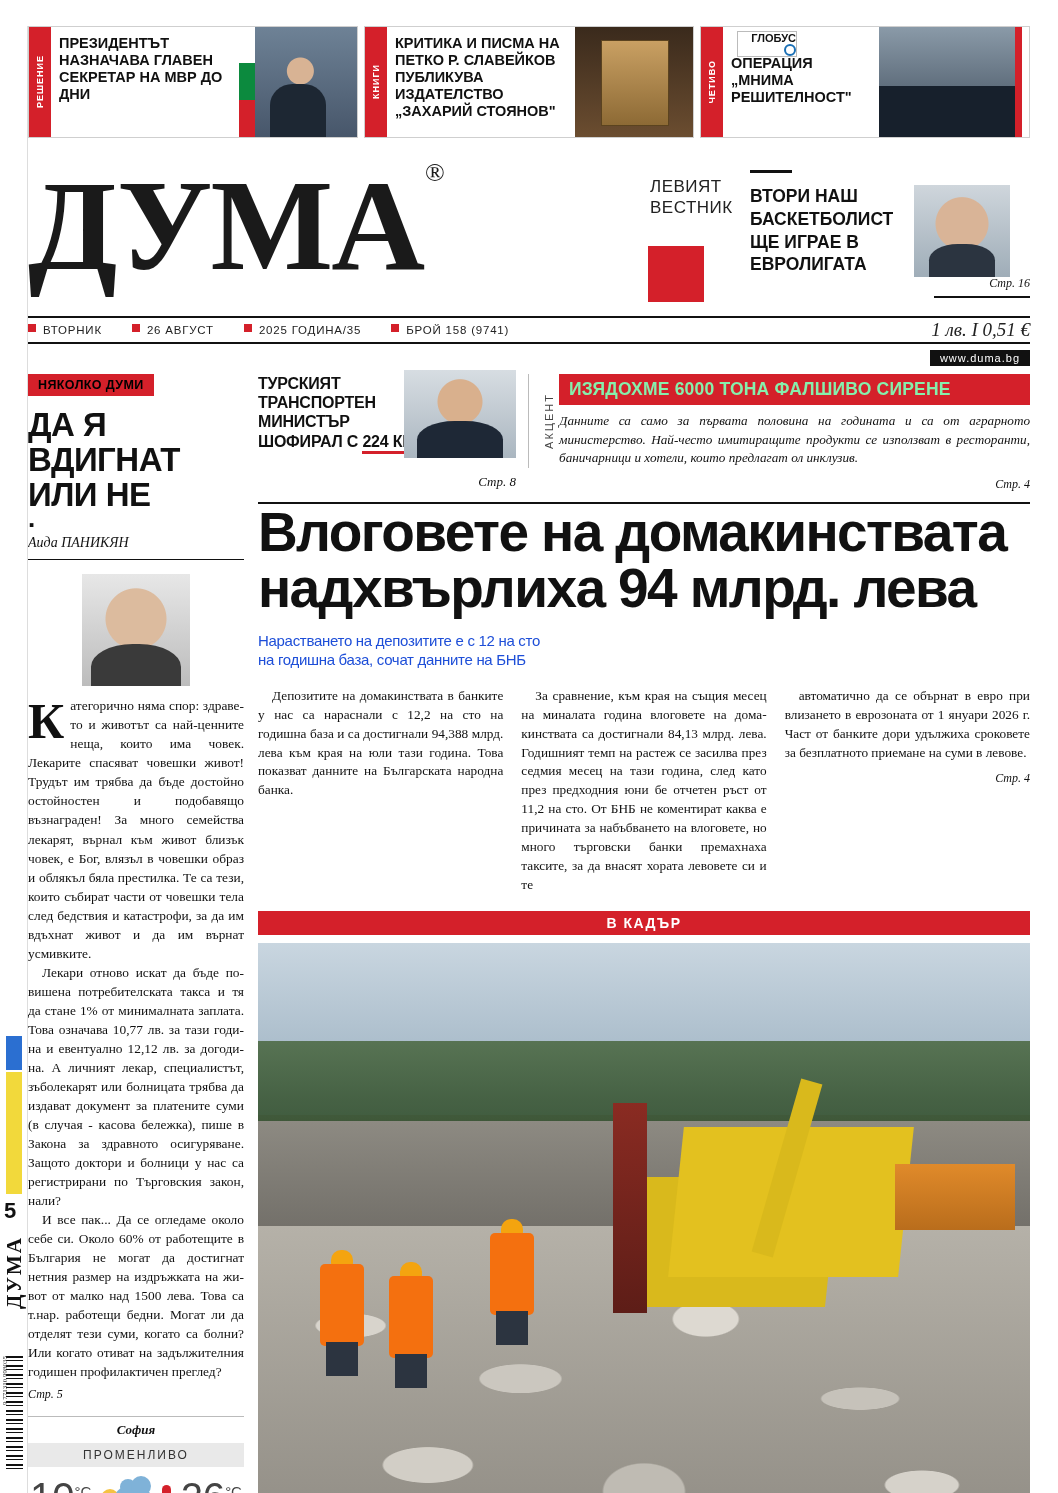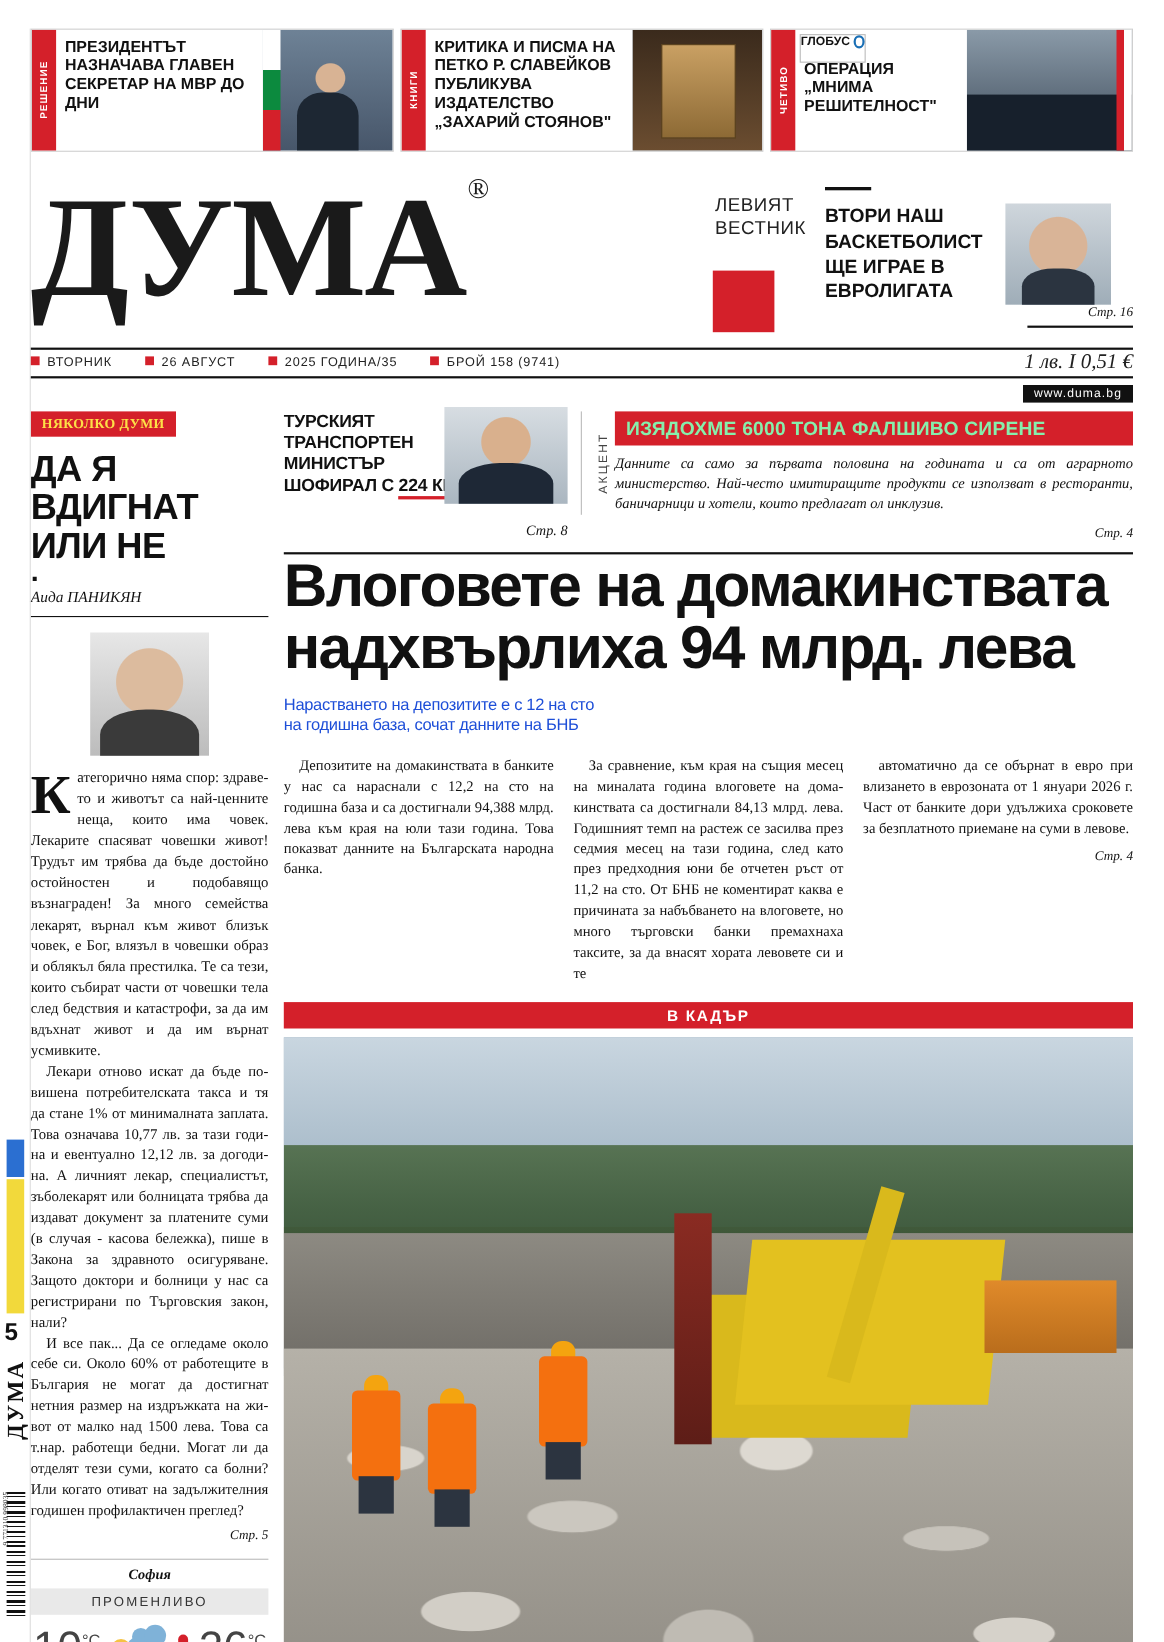--- a/index.html
+++ b/index.html
@@ -90,25 +90,26 @@
     border:1px solid #5b431f;
   }
   .ph-meeting {
     background: linear-gradient(#8a9aa8, #3d4a59);
   }
   .ph-meeting:after{
     content:""; position:absolute; left:0; bottom:0; width:100%; height:46%;
     background:#17202c;
   }
   .globus-badge{
-    position:absolute; left:4px; top:4px; width:60px; height:26px;
+    position:absolute; left:14px; top:4px; width:60px; height:26px;
     background:#fff; border:1px solid #bbb;
     font-family:"Liberation Sans",sans-serif; font-size:11px; font-weight:bold;
-    display:flex; align-items:flex-start; justify-content:center; color:#111;
+    display:flex; align-items:flex-end; justify-content:center; color:#111;
     z-index:3;
+    flex-direction:column;
   }
   .globus-badge .dot{ width:12px;height:12px;border-radius:50%;
     border:2px solid #1a6fb5; margin-left:3px;}
   .flag-strip{
     position:absolute; left:0; top:0; bottom:0; width:16px; z-index:2;
     background:linear-gradient(#fff 33%, #0c8a3e 33% 66%, #d4202a 66%);
   }
   .flag-strip-r{
     position:absolute; right:0; top:0; bottom:0; width:14px; z-index:2;
     background:linear-gradient(90deg,#d4202a 50%, #fff 50%);
@@ -229,22 +230,22 @@
   .body-grid {
     display: flex;
     margin-top: 30px;
     gap: 14px;
   }
   .col-left { width: 216px; }
   .col-main { flex: 1; }
 
   
   .nkd-tag {
-    display:inline-block; background:#d4202a; color:#fde047;
-    font-family:Liberation Serif, serif; font-weight:bold;
+    display:inline-block; background:#d4202a; color:#000000;
+    font-family:Liberation Sans, sans-serif; font-weight:bold;
     font-size:12.5px; padding: 4px 10px; letter-spacing:.4px;
   }
   .op-title {
     font-family:"Liberation Sans",sans-serif;
     font-weight:bold; font-size:33px; line-height:1.06;
     margin: 12px 0 4px; letter-spacing:-.5px;
   }
   .op-dot { font-size: 26px; line-height:.4; }
   .op-author {
     font-style: italic; font-size:14px; margin-top:12px;
@@ -263,21 +264,21 @@
   .op-text {
     font-size: 13.4px; line-height: 1.42; text-align: justify;
     hyphens: auto;
   }
   .op-text p { margin: 0 0 0; text-indent: 14px; }
   .op-text p:first-child { text-indent: 0; }
   .dropcap {
     float: left; font-size: 50px; line-height: .84; font-weight: bold;
     padding: 4px 6px 0 0;
   }
-  .op-page { text-align:right; font-style:italic; font-size:12px; margin-top:6px; }
+  .op-page { text-align:left; font-style:italic; font-size:12px; margin-top:6px; }
 
   
   .weather { margin-top: 14px; border-top:1px solid #bbb; }
   .w-city { text-align:center; font-style:italic; font-weight:bold; font-size:13px; padding:5px 0; }
   .w-cond {
     background:#e9e9e9; text-align:center;
     font-family:"Liberation Sans",sans-serif; font-size:12px;
     letter-spacing:2px; padding:5px 0; color:#333;
   }
   .w-row { display:flex; align-items:center; justify-content:space-between; padding:8px 2px 0; }

